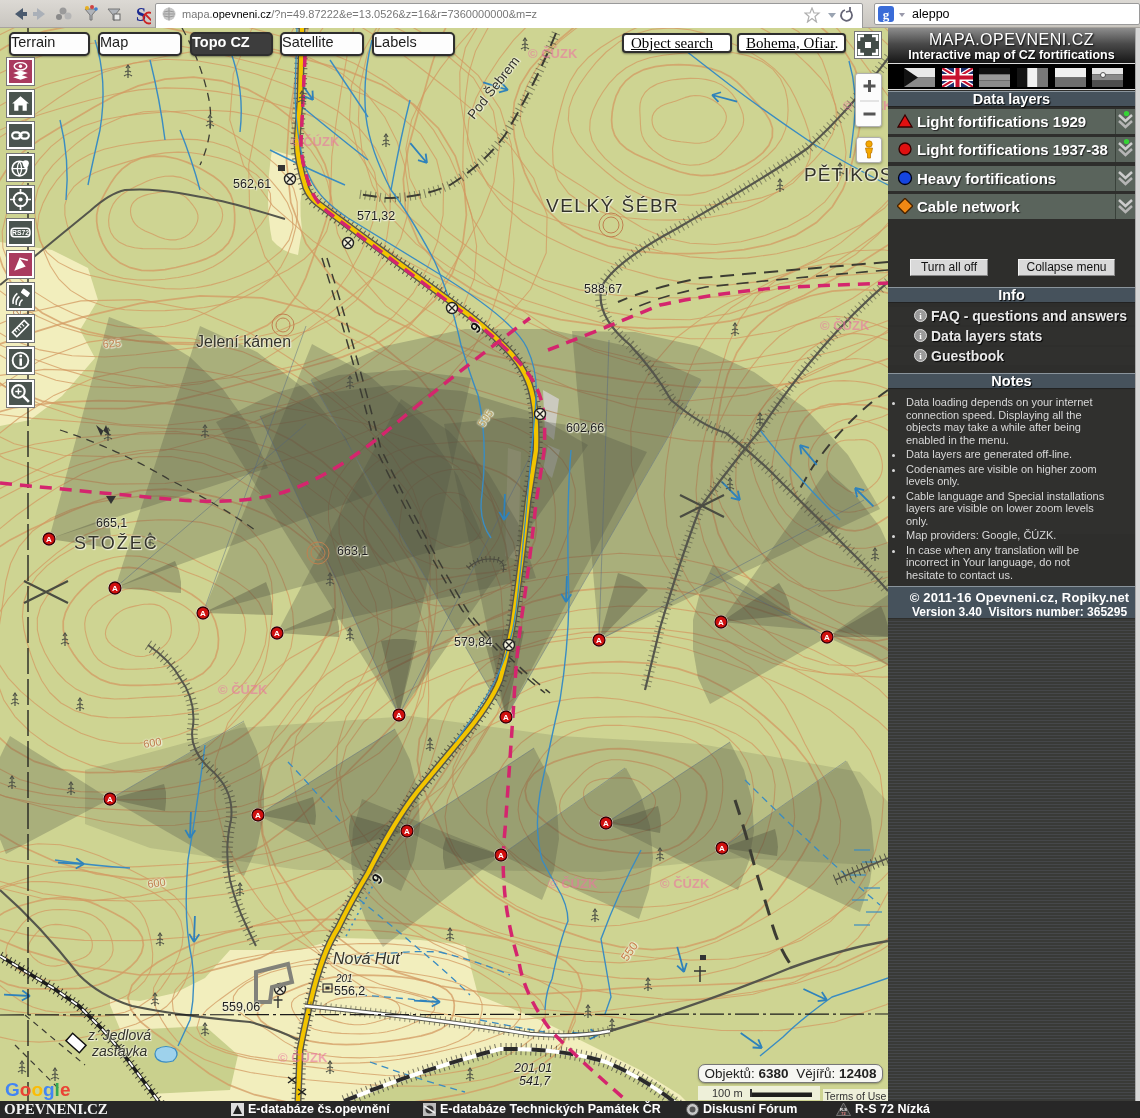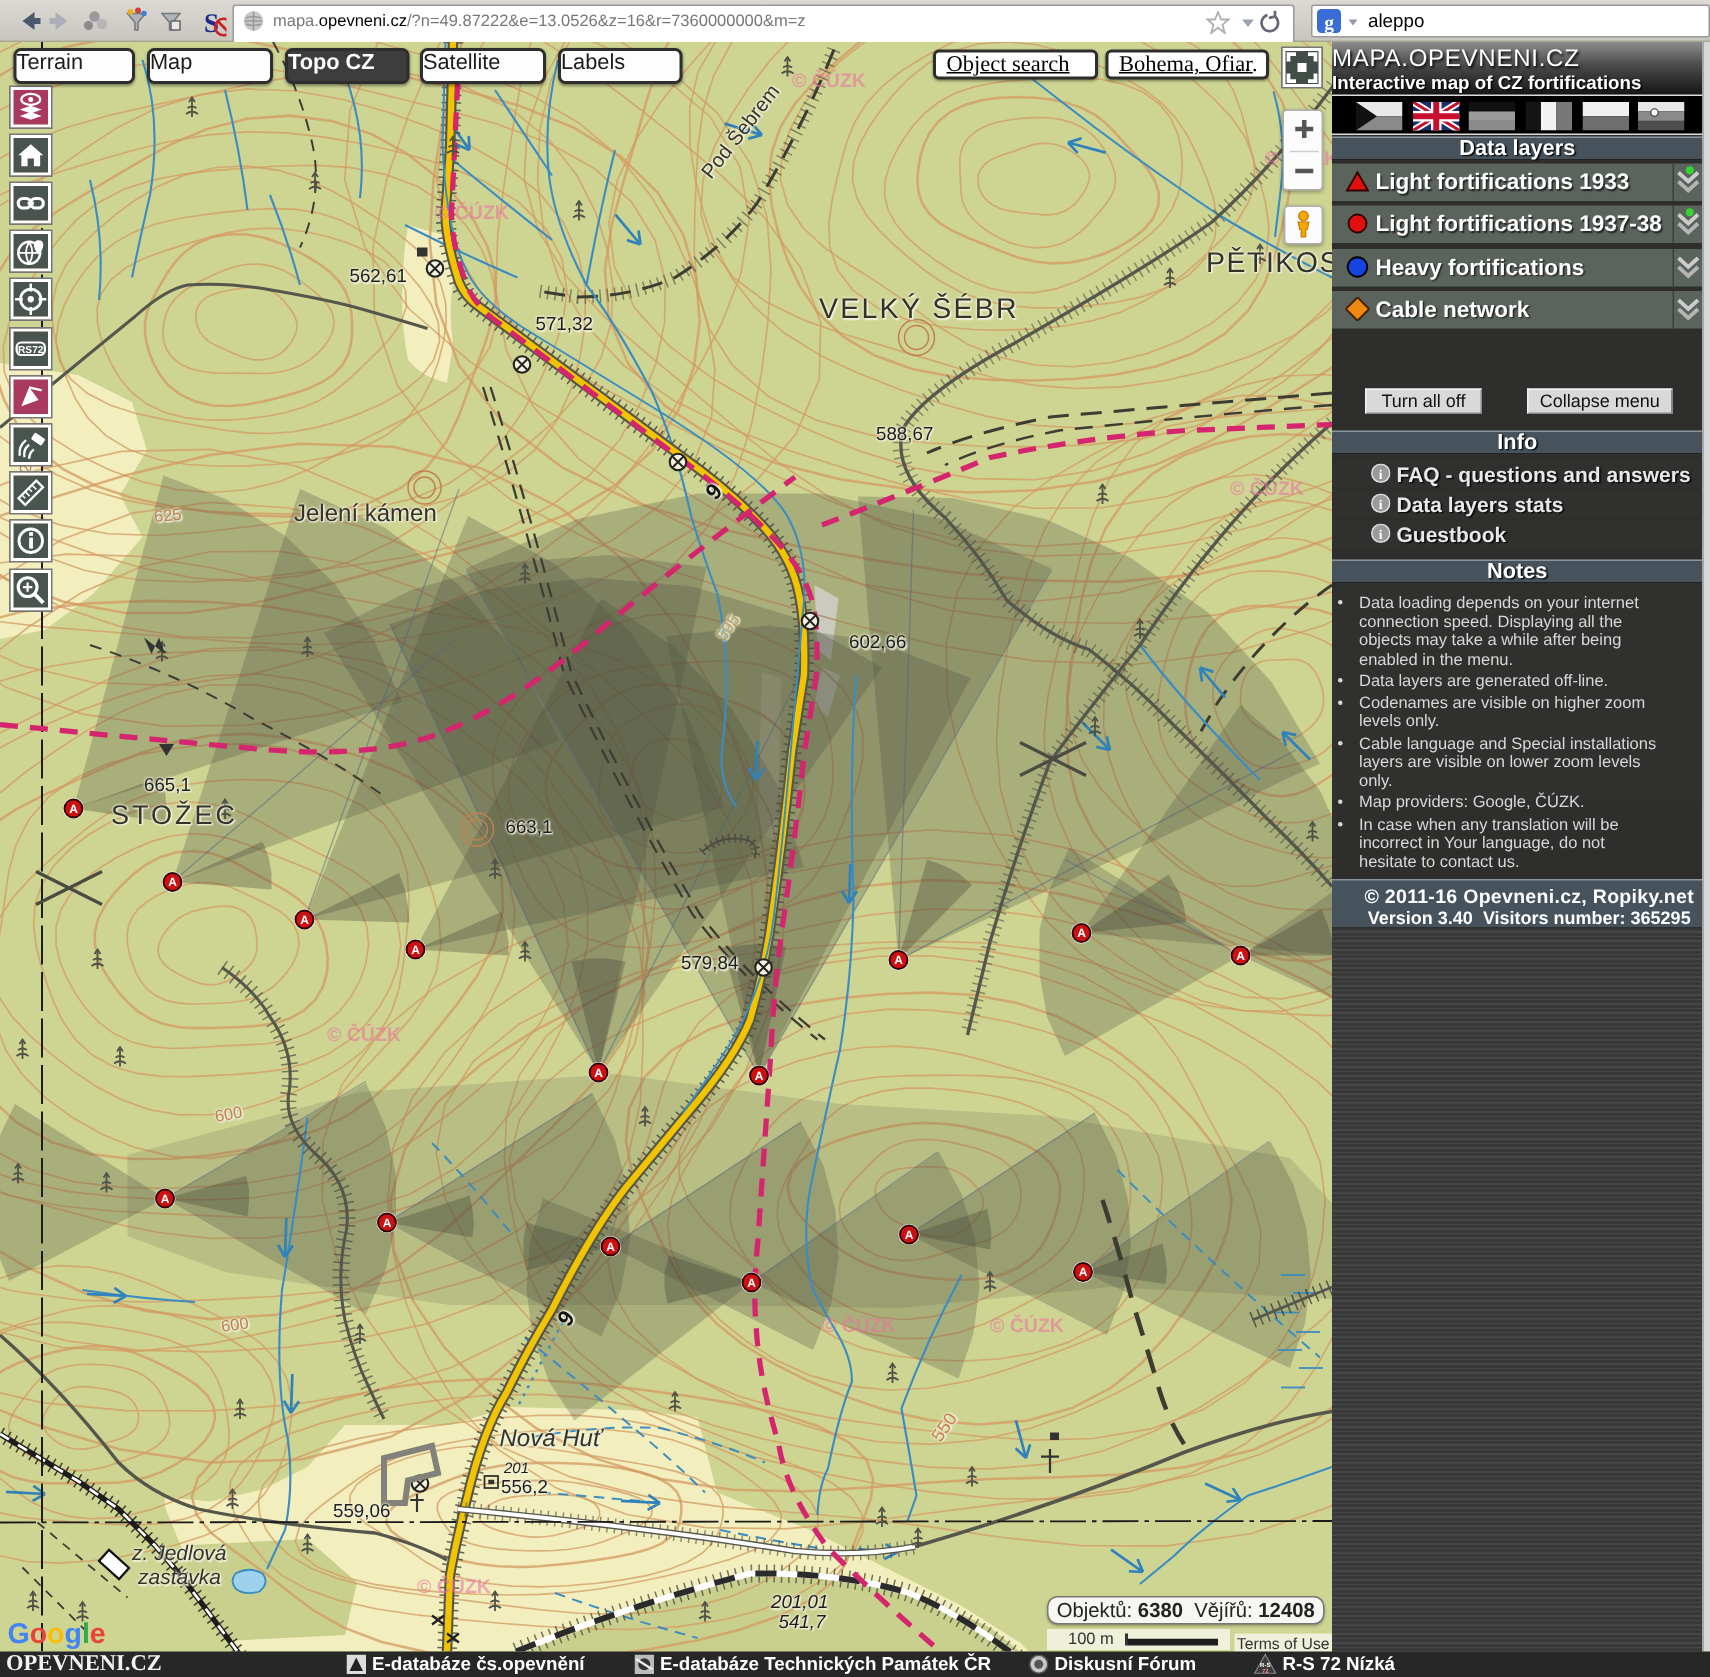--- a/index.html
+++ b/index.html
@@ -16,21 +16,21 @@
 .ltb{position:absolute;left:7px;width:27px;height:27px;background:#4a544f;border:2px solid #fff;outline:1px solid #777;}
 .ltb.red{background:#a93a5e;}
 #fsbtn{position:absolute;left:855px;top:4px;width:26px;height:26px;background:#434d48;border:2px solid #fff;outline:1px solid #777;}
 #zoombox{position:absolute;left:855px;top:45px;width:27px;height:54px;background:#fcfcfc;border:1px solid #b0b0b0;border-radius:3px;box-shadow:0 1px 3px rgba(0,0,0,.35);}
 #pegbtn{position:absolute;left:856px;top:109px;width:26px;height:26px;background:#fcfcfc;border:1px solid #b0b0b0;border-radius:3px;box-shadow:0 1px 3px rgba(0,0,0,.35);}
 #objbox{position:absolute;left:698px;top:1036px;width:185px;height:19px;background:#f6f6f2;border:1px solid #777;border-radius:7px;font-size:13.5px;color:#222;text-align:center;line-height:17px;box-shadow:0 1px 2px rgba(0,0,0,.3);}
 #scalebox{position:absolute;left:698px;top:1058px;width:122px;height:14px;background:rgba(255,255,255,.65);font-size:11px;color:#333;line-height:14px;}
 #termsbox{position:absolute;left:823px;top:1061px;width:65px;height:14px;background:rgba(255,255,255,.65);font-size:10.5px;color:#333;line-height:14px;text-align:center;white-space:nowrap;}
 #glogo{position:absolute;left:5px;top:1051px;font-size:19px;font-weight:bold;letter-spacing:0px;}
 #sidebar{position:absolute;left:888px;top:0;width:247px;height:1073px;background:#2e2e2c;}
-#sbhead{position:absolute;left:0;top:0;width:247px;height:35px;background:linear-gradient(#8d8d8d,#4a4a4a 45%,#161616);}
+#sbhead{position:absolute;left:0;top:0;width:247px;height:35px;background:linear-gradient(#8d8d8d,#4a4a4a 45%,#161616);text-align:center;}
 #sbtitle{font-size:16px;color:#fff;letter-spacing:0.5px;line-height:19px;text-shadow:1px 1px 2px #000;}
 #sbsub{font-size:12.5px;font-weight:bold;color:#fff;line-height:12px;text-shadow:1px 1px 1px #000;}
 #flagbar{position:absolute;left:0;top:35px;width:247px;height:27px;background:#000;border-top:1px solid #ddd;border-bottom:1px solid #ddd;}
 .flag{position:absolute;top:4px;width:31px;height:19px;}
 .secbar{position:absolute;left:0;width:247px;height:16px;background:#46525c;border-top:1px solid #8a949c;border-bottom:1px solid #222;color:#fff;font-size:14.5px;font-weight:bold;text-align:center;line-height:15px;text-shadow:1px 1px 1px #000;}
 .lrow{position:absolute;left:0;width:247px;height:25px;background:#5a645c;}
 .lrow .txt{position:absolute;left:29px;top:4px;font-size:15px;font-weight:bold;color:#fff;text-shadow:1px 1px 1px #222;}
 .lrow .sep{position:absolute;left:227px;top:0;width:1px;height:25px;background:#39413a;}
 .sbbtn{position:absolute;top:231px;height:17px;background:#d9d9d9;border:1px solid #888;border-top-color:#f2f2f2;border-left-color:#f2f2f2;font-size:12px;color:#111;text-align:center;line-height:15px;}
 .inforow{position:absolute;left:0;width:247px;height:18px;background:#30302e;}
@@ -814,21 +814,21 @@
             <rect y="6.3" width="31" height="6.3" fill="#8a8a8a"></rect>
             <rect y="12.6" width="31" height="6.4" fill="#4e4e4e"></rect>
             <circle cx="11" cy="7" r="2.5" fill="#f8f8f8" stroke="#333" stroke-width="0.8"></circle>
           </svg>
         </div>
         <div class="secbar" style="top:63px">Data layers</div>
         <div class="lrow" style="top:81px">
           <svg style="position:absolute;left:9px;top:4px" width="16" height="16" viewBox="0 0 16 16">
             <path d="M8 2 L15 14 L1 14 Z" fill="#e01010" stroke="#300" stroke-width="1.3"></path>
           </svg>
-          <div class="txt">Light fortifications 1933</div>
+          <div class="txt">Light fortifications 1929</div>
           <div class="sep"></div>
           <svg style="position:absolute;left:230px;top:5px" width="15" height="15">
             <path d="M1 1 L7.5 7 L14 1" fill="none" stroke="#ccc" stroke-width="2.5"></path>
             <path d="M1 7 L7.5 13 L14 7" fill="none" stroke="#b5b5b5" stroke-width="2.5"></path>
           </svg>
           <svg style="position:absolute;left:235px;top:1px" width="7" height="7">
             <circle cx="3.5" cy="3.5" r="2.6" fill="#35d435"></circle>
           </svg>
         </div>
         <div class="lrow" style="top:109px">

